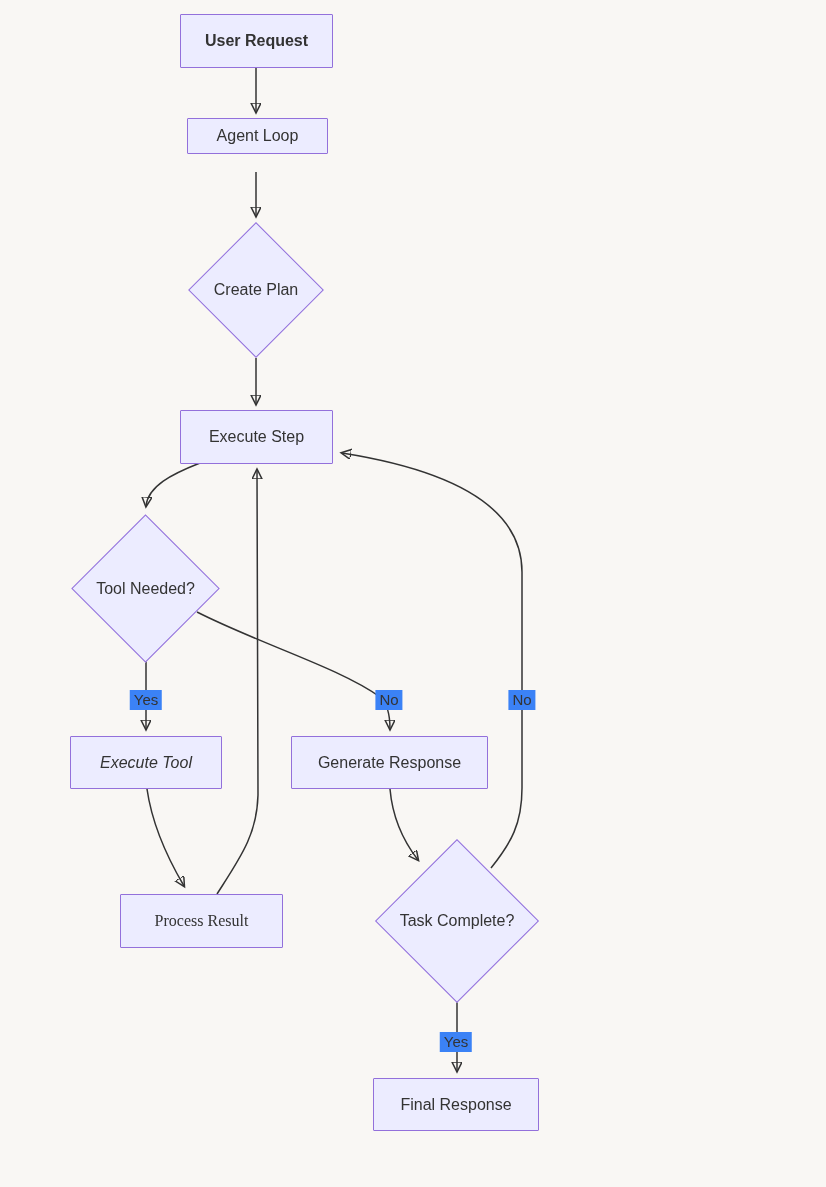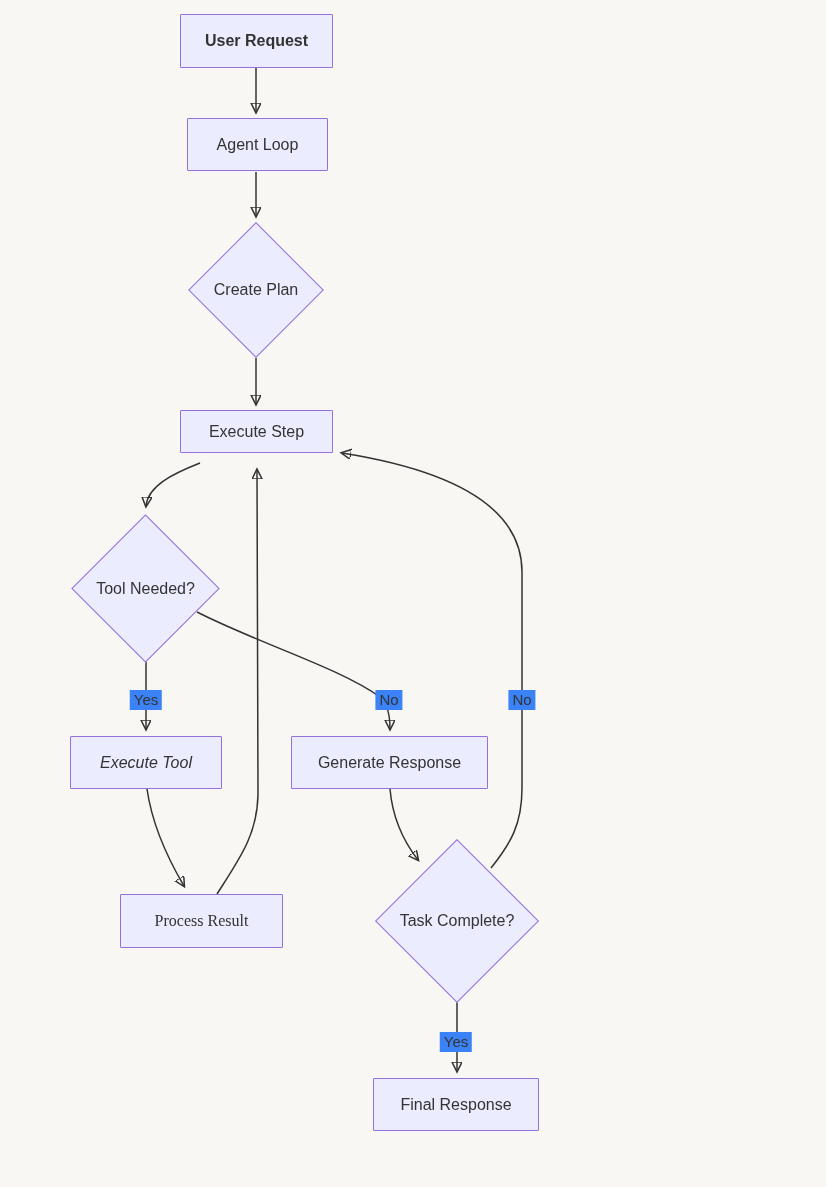--- a/index.html
+++ b/index.html
@@ -87,29 +87,29 @@
     <path d="M 217 894 C 240 858, 257 835, 258 795 L 257 470" marker-end="url(#arrow)"></path>
     <path d="M 390 789 C 392 812, 401 838, 418 860" marker-end="url(#arrow)"></path>
     <path d="M 491 868 C 511 843, 522 824, 522 788 L 522 572 C 522 512, 462 472, 342 453" marker-end="url(#arrow)"></path>
     <path d="M 457 1002 L 457 1071" marker-end="url(#arrow)"></path>
   </svg>
 
   <div class="node rect" style="left:180px; top:14px; width:153px; height:54px;font-weight:bold;">
     <span>User Request</span>
   </div>
 
-  <div class="node rect" style="left:187px; top:118px; width:141px; height:53px;">
+  <div class="node rect" style="left:187px; top:118px; width:141px; height:36px;">
     <span>Agent Loop</span>
   </div>
 
   <div class="node diamond" style="left:208px; top:242px; width:96px; height:96px;">
     <span class="diamond-label">Create Plan</span>
   </div>
 
-  <div class="node rect" style="left:180px; top:410px; width:153px; height:43px;">
+  <div class="node rect" style="left:180px; top:410px; width:153px; height:54px;">
     <span>Execute Step</span>
   </div>
 
   <div class="node diamond" style="left:93px; top:536px; width:105px; height:105px;">
     <span class="diamond-label">Tool Needed?</span>
   </div>
 
   <div class="node rect" style="left:70px; top:736px; width:152px; height:53px;font-style:italic;">
     <span>Execute Tool</span>
   </div>

